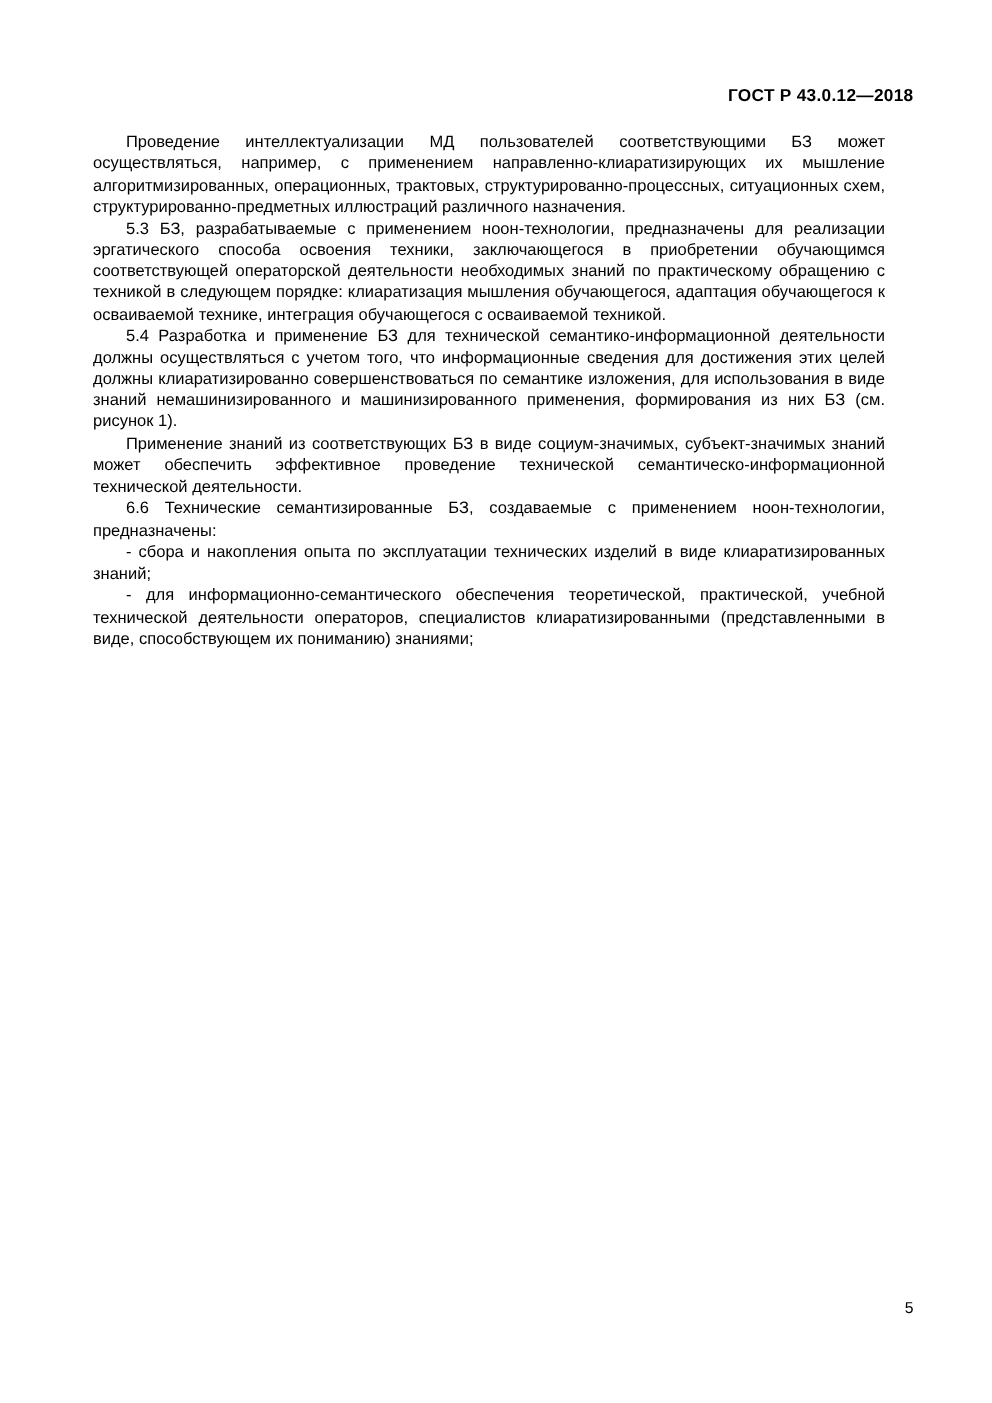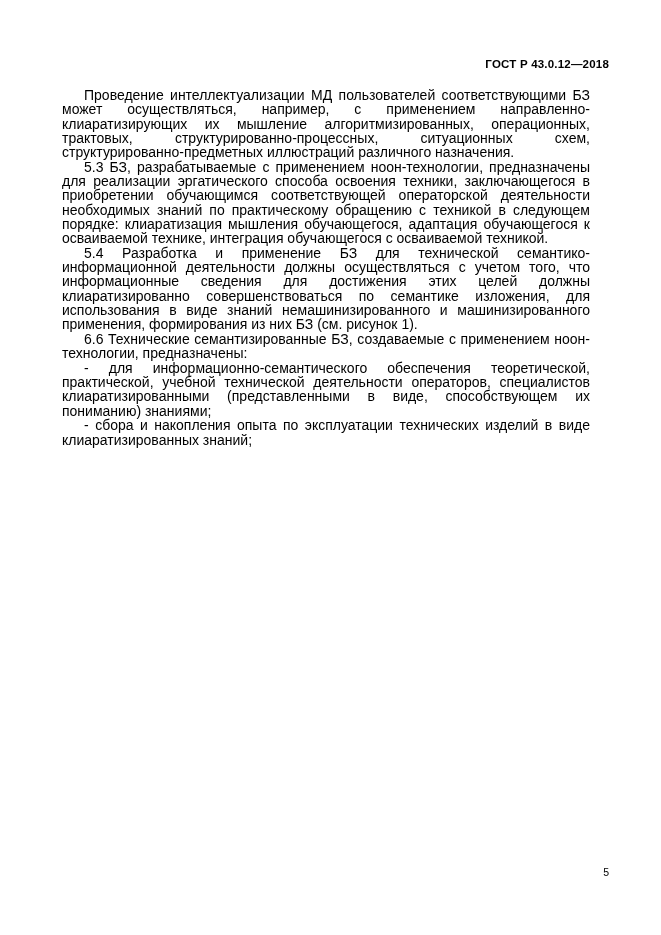--- a/index.html
+++ b/index.html
@@ -32,21 +32,21 @@
     white-space: nowrap;
   }
   .content {
     position: absolute;
     top: 88px;
     left: 62px;
     width: 528px;
   }
   p {
     margin: 0 0 0.5px 0;
-    font-size: 14px;
+    font-size: 11px;
     line-height: 14.25px;
     text-align: justify;
     text-justify: inter-word;
     hyphens: manual;
   }
   p.indent {
     text-indent: 22px;
   }
   p.dash {
     text-indent: 22px;
@@ -62,20 +62,21 @@
 <body>
 
 <div class="page">
 
   <div class="header">ГОСТ Р 43.0.12—2018</div>
 
   <div class="content">
     <p class="indent">Проведение интеллектуализации МД пользователей соответствующими БЗ может осуществляться, например, с применением направленно-клиаратизирующих их мышление алгоритмизированных, операционных, трактовых, структурированно-процессных, ситуационных схем, структурированно-предметных иллюстраций различного назначения.</p>
     <p class="indent">5.3 БЗ, разрабатываемые с применением ноон-технологии, предназначены для реализации эргатического способа освоения техники, заключающегося в приобретении обучающимся соответствующей операторской деятельности необходимых знаний по практическому обращению с техникой в следующем порядке: клиаратизация мышления обучающегося, адаптация обучающегося к осваиваемой технике, интеграция обучающегося с осваиваемой техникой.</p>
     <p class="indent">5.4 Разработка и применение БЗ для технической семантико-информационной деятельности должны осуществляться с учетом того, что информационные сведения для достижения этих целей должны клиаратизированно совершенствоваться по семантике изложения, для использования в виде знаний немашинизированного и машинизированного применения, формирования из них БЗ (см. рисунок 1).</p>
+    <p class="indent">Применение знаний из соответствующих БЗ в виде социум-значимых, субъект-значимых знаний может обеспечить эффективное проведение технической семантическо-информационной технической деятельности.</p>
     <p class="indent">6.6 Технические семантизированные БЗ, создаваемые с применением ноон-технологии, предназначены:</p>
+    <p class="dash">- сбора и накопления опыта по эксплуатации технических изделий в виде клиаратизированных знаний;</p>
     <p class="dash">- для информационно-семантического обеспечения теоретической, практической, учебной технической деятельности операторов, специалистов клиаратизированными (представленными в виде, способствующем их пониманию) знаниями;</p>
-    <p class="dash">- сбора и накопления опыта по эксплуатации технических изделий в виде клиаратизированных знаний;</p>
   </div>
 
   <div class="footer-page">5</div>
 
 </div>
 
 </body></html>

